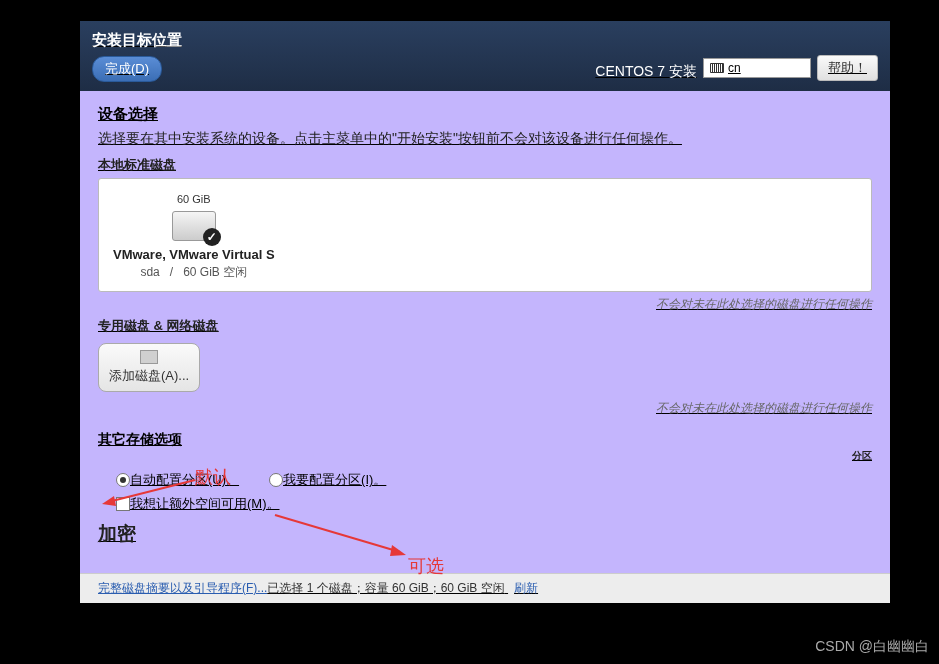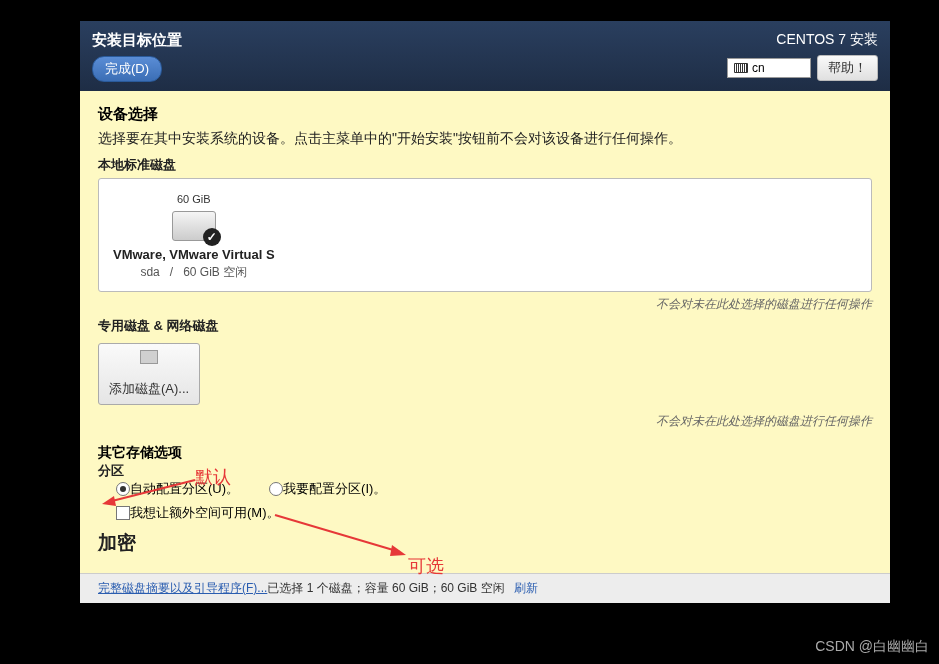--- a/index.html
+++ b/index.html
@@ -14,23 +14,24 @@
       height: 664px;
       position: relative;
       overflow: hidden;
     }
     .installer-window {
       position: absolute;
       left: 80px;
       top: 21px;
       width: 810px;
       height: 582px;
-      background: #fef9c3;
+      background: #c4b5fd;
       display: flex;
       flex-direction: column;
+      text-decoration: underline;
     }
     .header {
       background: linear-gradient(180deg, #2a3f5f 0%, #1e2d45 100%);
       height: 70px;
       display: flex;
       justify-content: space-between;
       padding: 10px 12px;
       color: #fff;
     }
     .header-left {
@@ -47,42 +48,42 @@
       background: linear-gradient(180deg, #5a8dd6 0%, #3b6eb5 100%);
       border: 1px solid #2a5a9a;
       color: #fff;
       padding: 3px 12px;
       font-size: 13px;
       border-radius: 12px;
       cursor: pointer;
     }
     .header-right {
       display: flex;
-      flex-direction: column;
+      flex-direction: row;
       align-items: flex-end;
       gap: 6px;
     }
     .os-label {
       font-size: 14px;
     }
     .header-controls {
       display: flex;
       gap: 6px;
       align-items: center;
     }
     .lang-selector {
       background: #fff;
       border: 1px solid #999;
       padding: 2px 6px;
       font-size: 12px;
       color: #000;
       display: flex;
       align-items: center;
       gap: 4px;
-      width: 84px;
+      width: 108px;
     }
     .keyboard-icon {
       width: 14px;
       height: 10px;
       background: #333;
       border-radius: 1px;
       position: relative;
     }
     .keyboard-icon::before {
       content: "";
@@ -182,24 +183,24 @@
       text-align: right;
       padding: 4px 18px;
     }
     .add-disk-btn {
       margin: 0 18px;
       display: inline-flex;
       flex-direction: column;
       align-items: center;
       background: linear-gradient(180deg, #fafafa 0%, #e5e5e5 100%);
       border: 1px solid #aaa;
-      border-radius: 3px;
+      border-radius: 8px;
       padding: 6px 10px;
       cursor: pointer;
-      gap: 16px;
+      gap: 3px;
     }
     .add-disk-icon {
       width: 18px;
       height: 14px;
       background: #d0d0d0;
       border: 1px solid #999;
     }
     .add-disk-label {
       font-size: 13px;
       color: #333;
@@ -336,21 +337,21 @@
     <div style="padding: 4px 0;">
       <div class="add-disk-btn">
         <div class="add-disk-icon"></div>
         <div class="add-disk-label">添加磁盘(A)...</div>
       </div>
     </div>
     <div class="hint-text">不会对未在此处选择的磁盘进行任何操作</div>
 
     <div class="options-section">
       <div class="options-heading">其它存储选项</div>
-      <div class="subsection-label" style="padding:0;font-size:13px;margin-bottom:0;">分区</div>
+      <div class="subsection-label" style="padding:0;font-size:10px;margin-bottom:8px;text-align:right;">分区</div>
       <div class="indent">
         <div class="radio-row">
           <div class="radio-item">
             <span class="radio checked"></span>
             <span>自动配置分区(U)。</span>
           </div>
           <div class="radio-item">
             <span class="radio"></span>
             <span>我要配置分区(I)。</span>
           </div>

